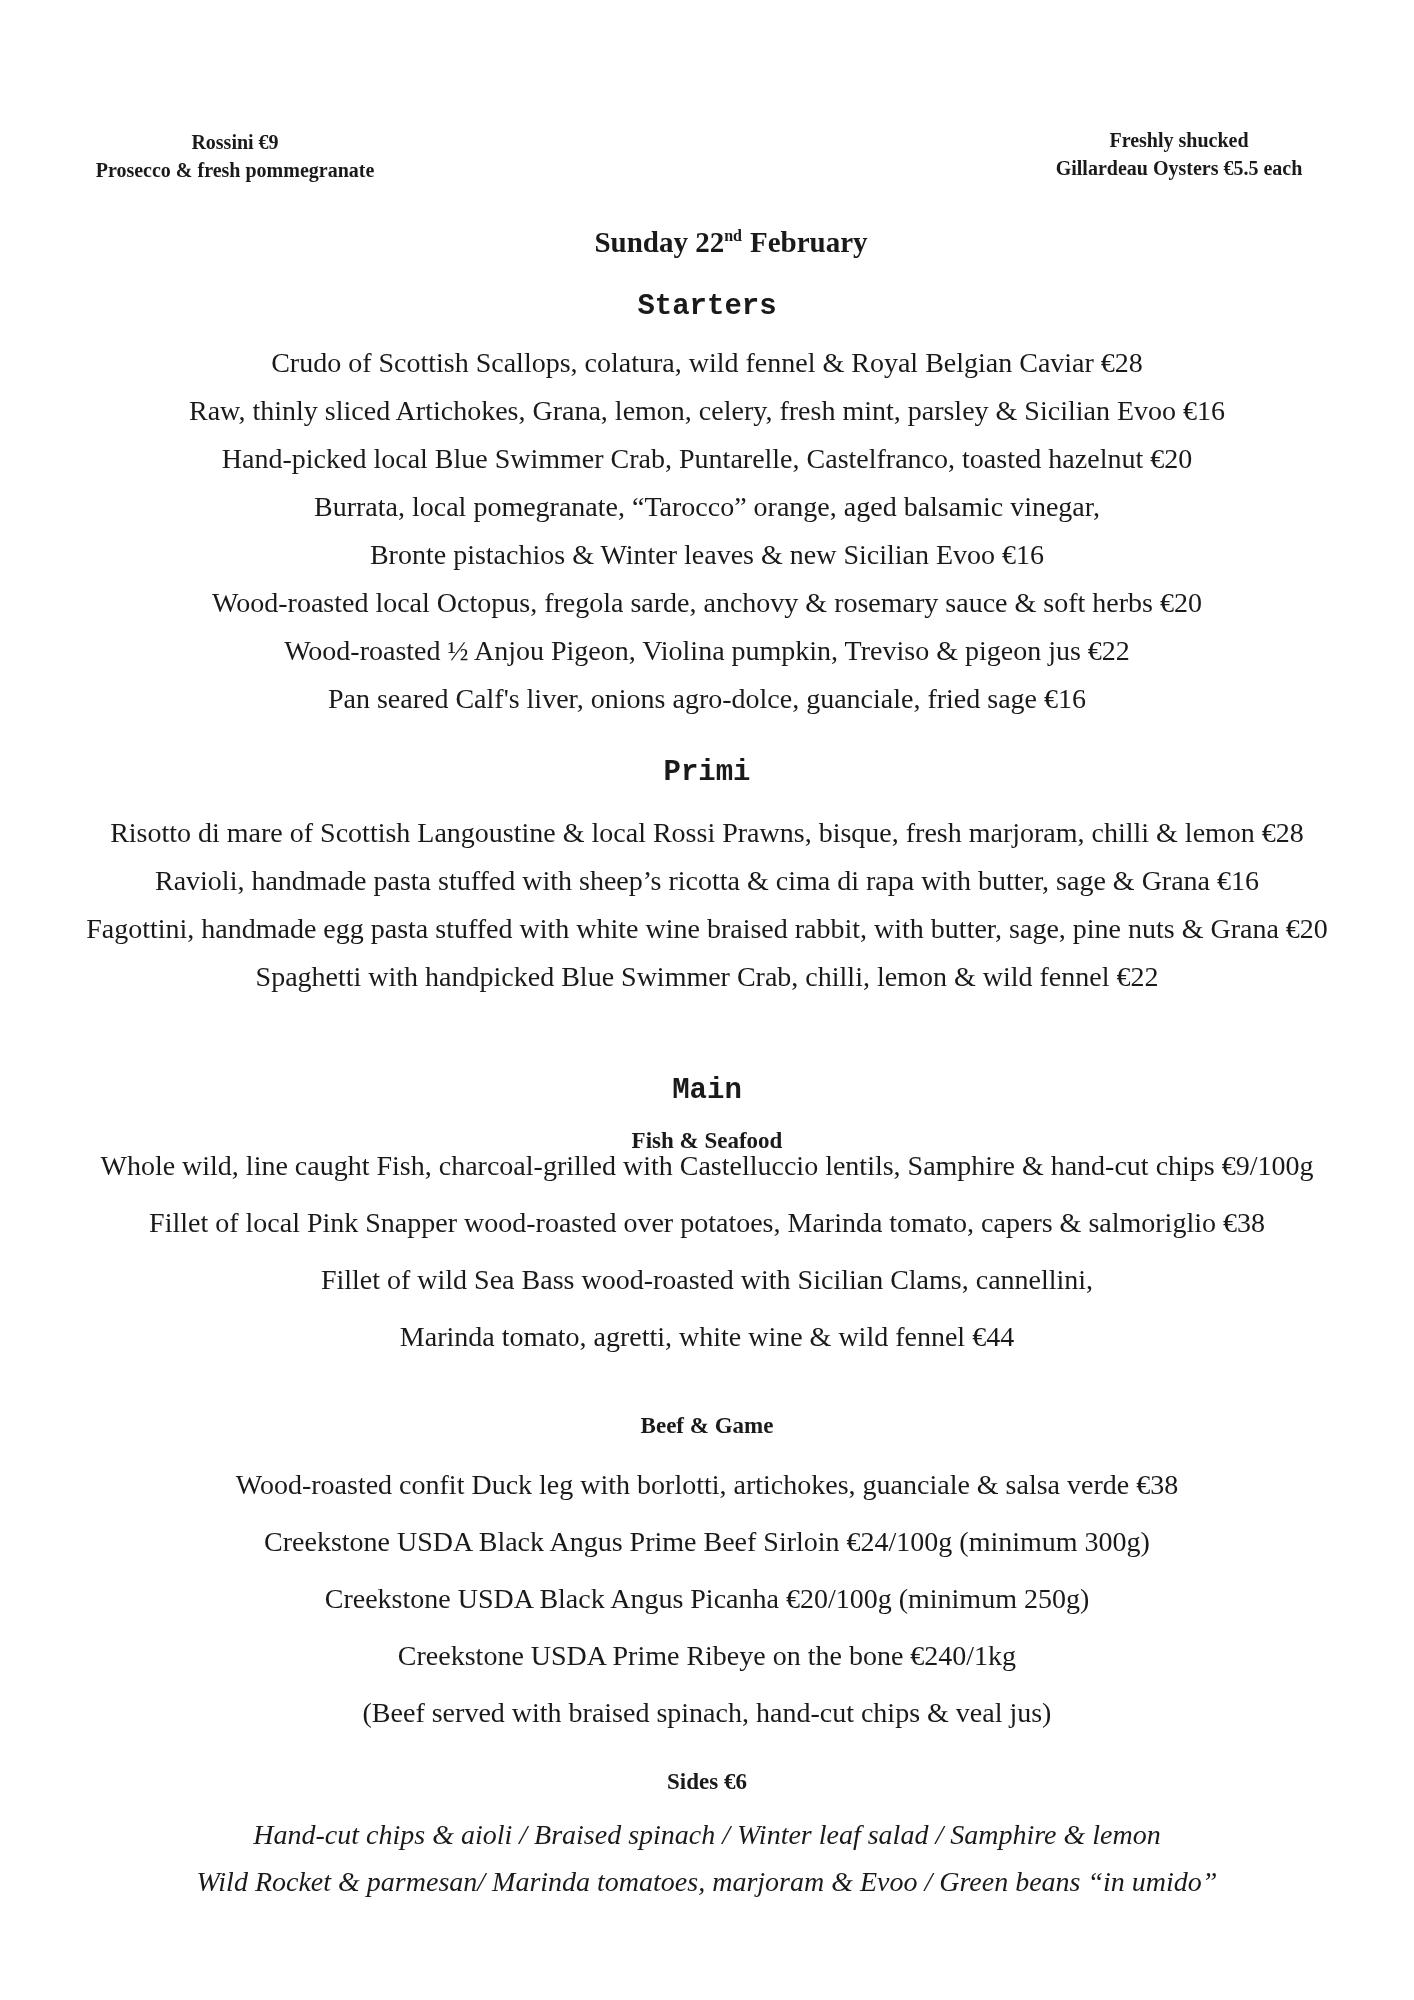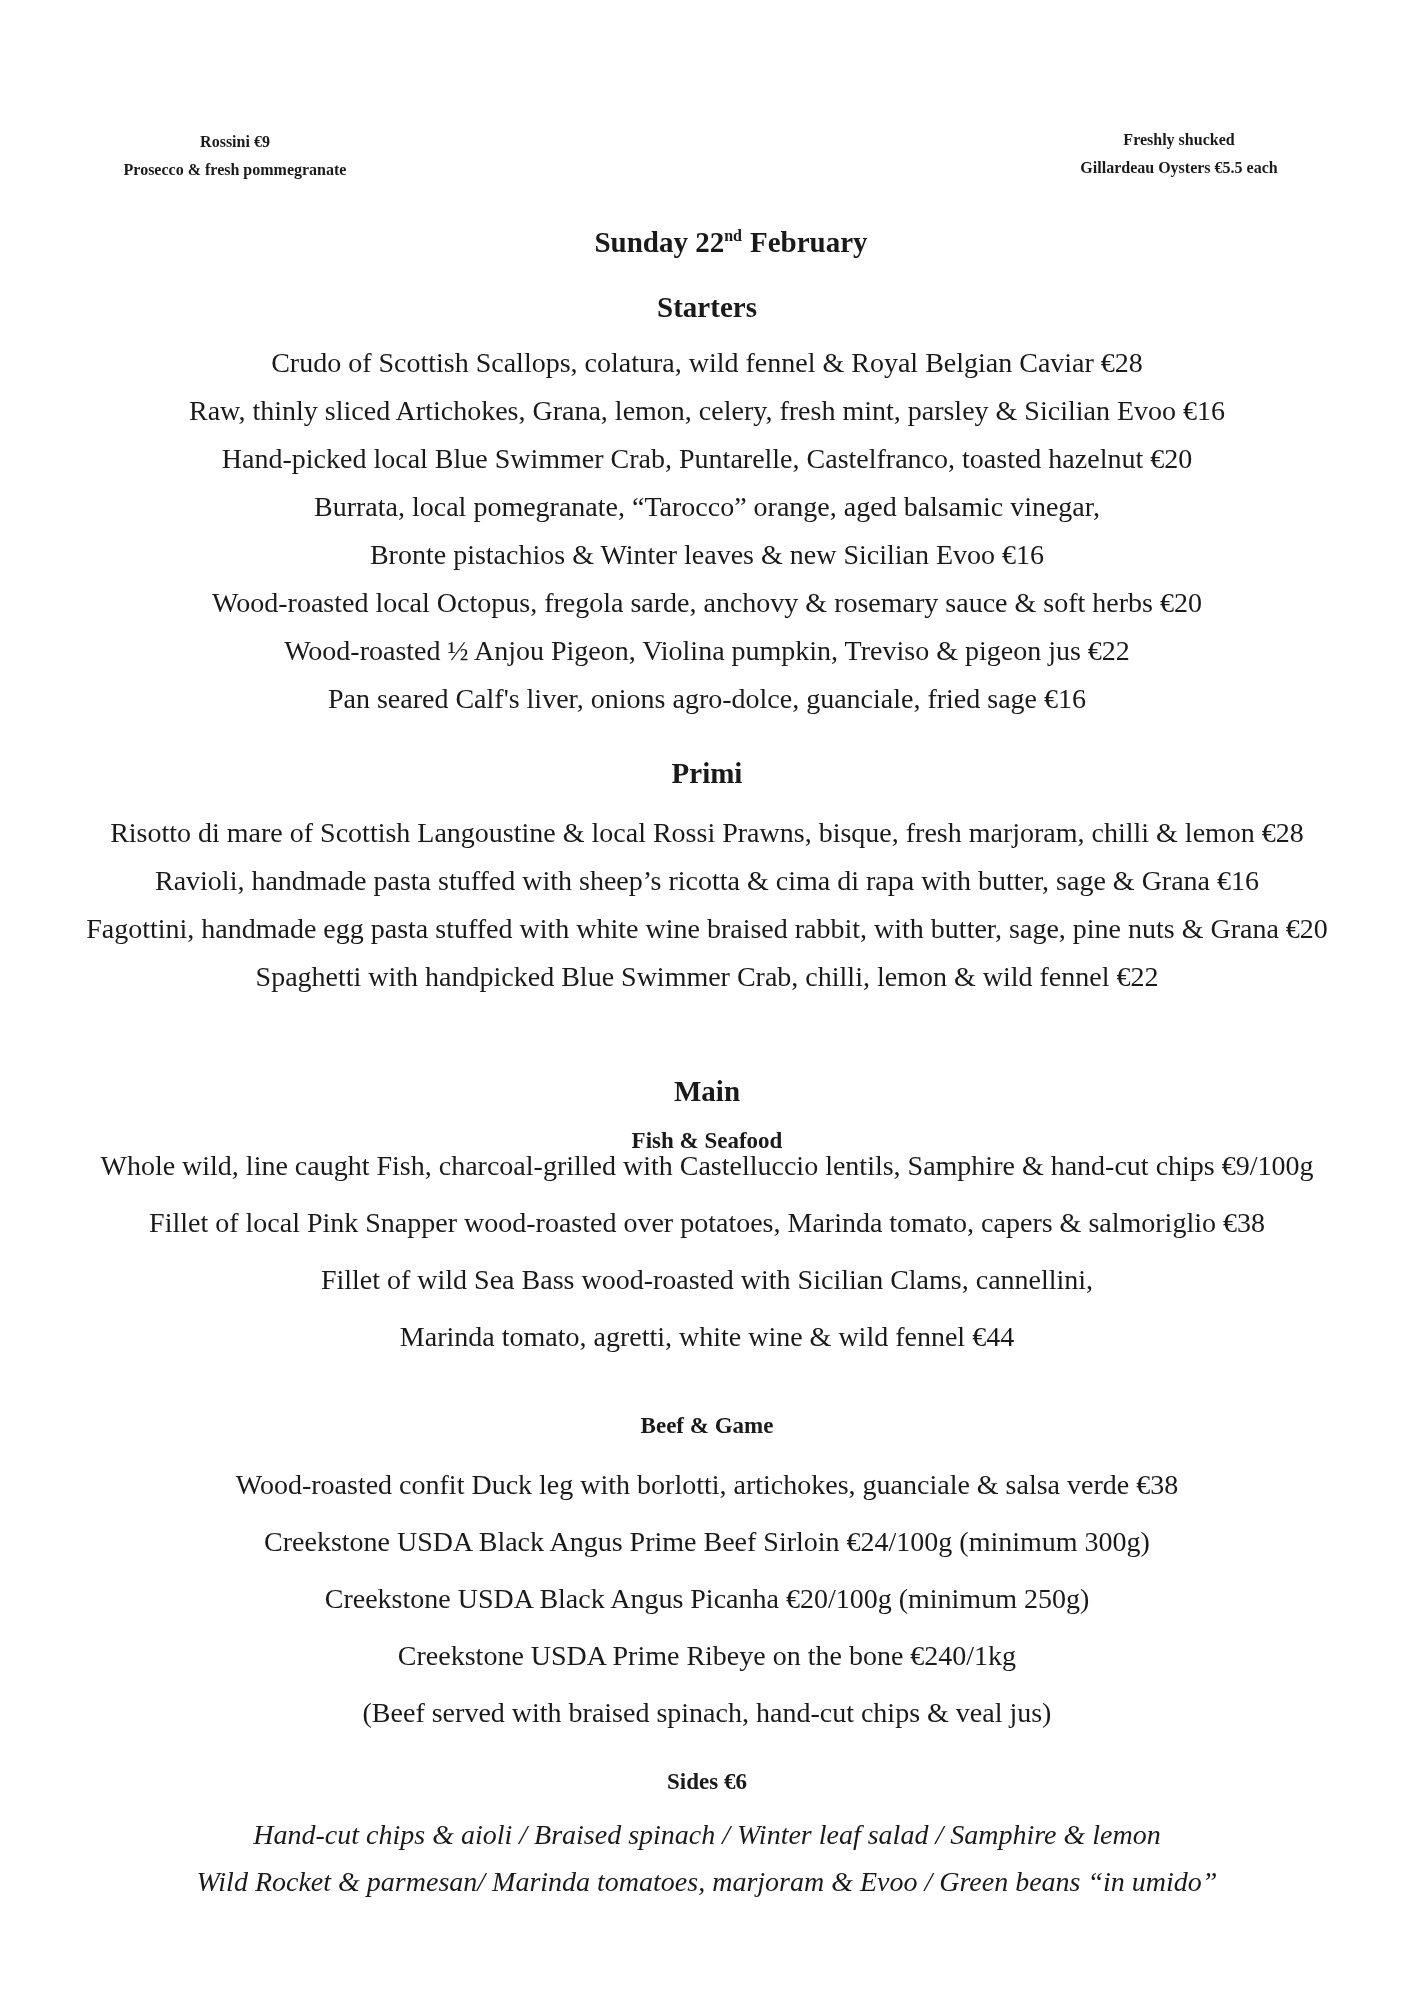--- a/index.html
+++ b/index.html
@@ -11,21 +11,21 @@
       width: 1414px;
       height: 2000px;
       position: relative;
       overflow: hidden;
       font-family: "Liberation Serif", "DejaVu Serif", serif;
       color: #1a1a1a;
     }
     .corner {
       position: absolute;
       top: 128px;
-      font-size: 16px;
+      font-size: 20px;
       font-weight: bold;
       line-height: 28px;
       text-align: center;
     }
     .corner-left { left: 95px; width: 280px; }
     .corner-right { right: 105px; width: 260px; top: 126px; }
 
     .block {
       position: absolute;
       left: 0;
@@ -42,20 +42,21 @@
     .date sup {
       font-size: 16px;
       vertical-align: 0.7em;
       line-height: 0;
       margin-right: 8px;
     }
     .section-title {
       font-size: 29px;
       font-weight: bold;
       line-height: 40px;
+      font-family: Liberation Mono, monospace;
     }
     .sub-title {
       font-size: 23px;
       font-weight: bold;
       line-height: 32px;
     }
     .line {
       font-size: 28px;
       line-height: 48px;
       white-space: nowrap;

